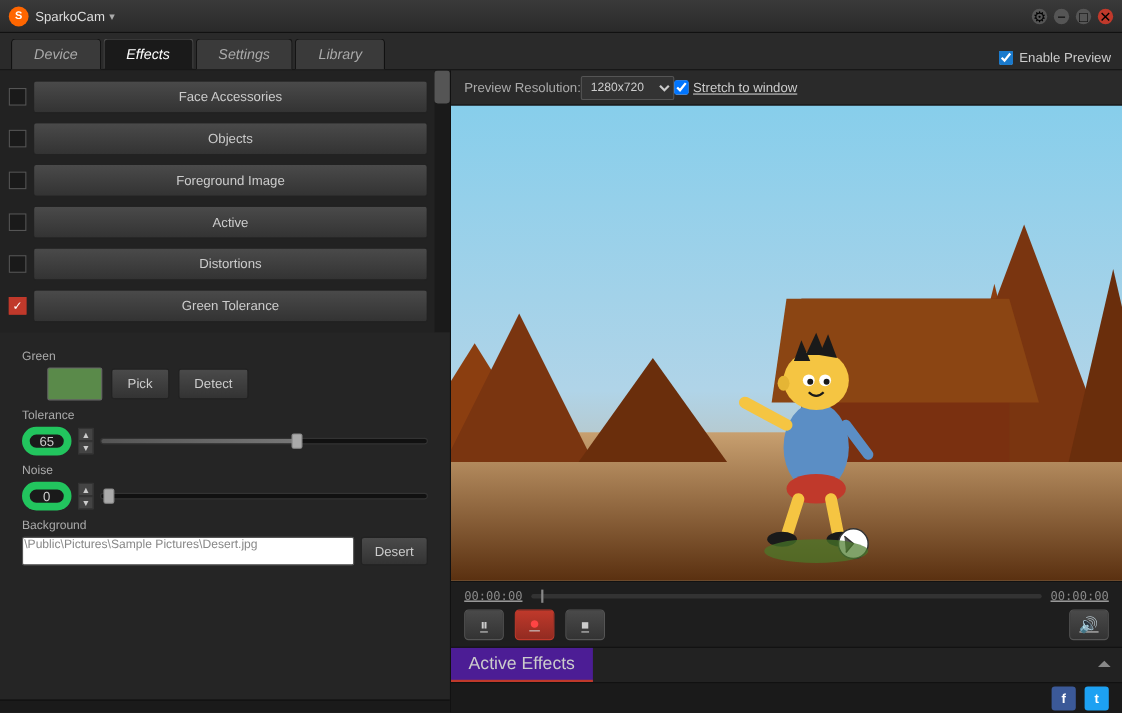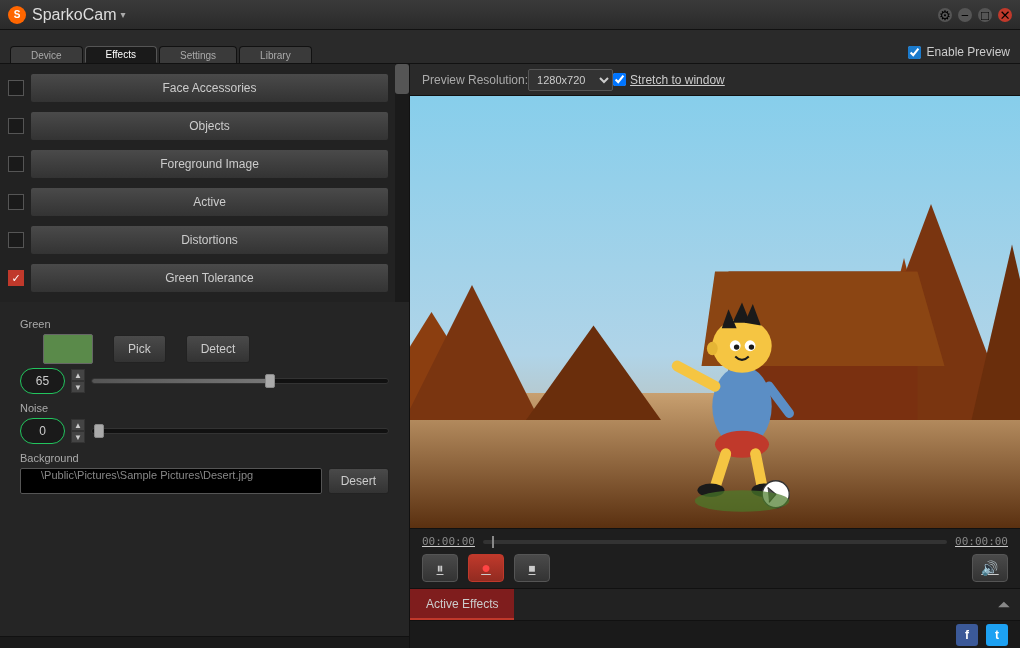--- a/index.html
+++ b/index.html
@@ -25,21 +25,21 @@
     .title-bar-logo {
       width: 18px; height: 18px;
       background: #f60;
       border-radius: 50%;
       margin-right: 6px;
       display: flex; align-items: center; justify-content: center;
       font-size: 10px; color: white; font-weight: bold;
     }
     .title-bar-name {
       color: #ddd;
-      font-size: 16px;
+      font-size: 12px;
     }
     .title-bar-arrow {
       color: #aaa;
       margin-left: 4px;
       font-size: 10px;
     }
     .title-bar-controls {
       margin-left: auto;
       display: flex; gap: 6px;
     }
@@ -57,31 +57,32 @@
     
     .tab-bar {
       height: 34px;
       background: #2a2a2a;
       display: flex;
       align-items: flex-end;
       padding: 0 10px;
       border-bottom: 1px solid #111;
     }
     .tab {
-      height: 17px;
+      height: 28px;
       padding: 0 20px;
       display: flex; align-items: center;
       background: #3a3a3a;
       border: 1px solid #111;
       border-bottom: none;
       color: #aaa;
       cursor: pointer;
-      font-size: 10px;
+      font-size: 13px;
       border-radius: 4px 4px 0 0;
       margin-right: 2px;
+      font-style: italic;
     }
     .tab.active {
       background: #1a1a1a;
       color: #fff;
       border-color: #555;
       border-bottom: 1px solid #1a1a1a;
     }
     .enable-preview {
       margin-left: auto;
       display: flex; align-items: center; gap: 6px;
@@ -166,21 +167,21 @@
       background: #252525;
       flex: 1;
     }
     .control-label {
       color: #aaa;
       font-size: 11px;
       margin-bottom: 4px;
       margin-top: 8px;
     }
     .color-row {
-      display: flex; align-items: center; gap: 20px;
+      display: flex; align-items: center; gap: 8px;
       margin-bottom: 4px;
       padding-left: 23px;
     }
     .color-swatch {
       width: 50px; height: 30px;
       background: #5a8a4a;
       border: 1px solid #666;
       border-radius: 2px;
       cursor: pointer;
     }
@@ -194,21 +195,21 @@
       font-size: 12px;
       cursor: pointer;
     }
     .slider-row {
       display: flex; align-items: center; gap: 6px;
       margin-top: 4px;
     }
     .number-input {
       width: 45px; height: 26px;
       background: #1a1a1a;
-      border: 1px solid #22c55e;
+      border: 7px solid #22c55e;
       color: #ccc;
       font-size: 12px;
       text-align: center;
       border-radius: 13px;
     }
     .stepper-col {
       display: flex; flex-direction: column;
     }
     .stepper-btn {
       width: 14px; height: 12px;
@@ -243,25 +244,25 @@
       cursor: pointer;
     }
 
     .background-row {
       display: flex; align-items: center; gap: 6px;
       margin-top: 4px;
     }
     .path-input {
       flex: 1;
       height: 26px;
-      background: #000000;
+      background: #ffffff;
       border: 1px solid #555;
       color: #888;
       font-size: 11px;
-      padding: 0 20px;
+      padding: 0 1px;
       border-radius: 2px;
       overflow: hidden;
     }
     .browse-btn {
       height: 26px;
       padding: 0 12px;
       background: linear-gradient(to bottom, #4a4a4a, #333);
       border: 1px solid #222;
       border-radius: 3px;
       color: #ccc;
@@ -401,22 +402,22 @@
       background: #222;
       display: flex;
       align-items: stretch;
       border-top: 1px solid #111;
     }
     .active-effects-tab {
       padding: 0 16px;
       display: flex; align-items: center;
       border-bottom: 2px solid #c0392b;
       color: #ccc;
-      font-size: 12px;
-      background: #7f1d1d;
+      font-size: 16px;
+      background: #4c1d95;
       cursor: pointer;
     }
     .active-effects-expand {
       margin-left: auto;
       width: 32px;
       display: flex; align-items: center; justify-content: center;
       color: #888;
       cursor: pointer;
       font-size: 16px;
     }
@@ -505,20 +506,21 @@
     </div>
 
     <div class="green-screen-controls">
       <div class="control-label">Green</div>
       <div class="color-row">
         <div class="color-swatch"></div>
         <button class="small-btn">Pick</button>
         <button class="small-btn">Detect</button>
       </div>
 
+      <div class="control-label">Tolerance</div>
       <div class="slider-row">
         <input type="text" class="number-input" value="65" style="">
         <div class="stepper-col">
           <button class="stepper-btn">▲</button>
           <button class="stepper-btn">▼</button>
         </div>
         <div class="slider-track">
           <div class="slider-fill" style="width: 60%"></div>
           <div class="slider-thumb" style="left: calc(60% - 5px)"></div>
         </div>

